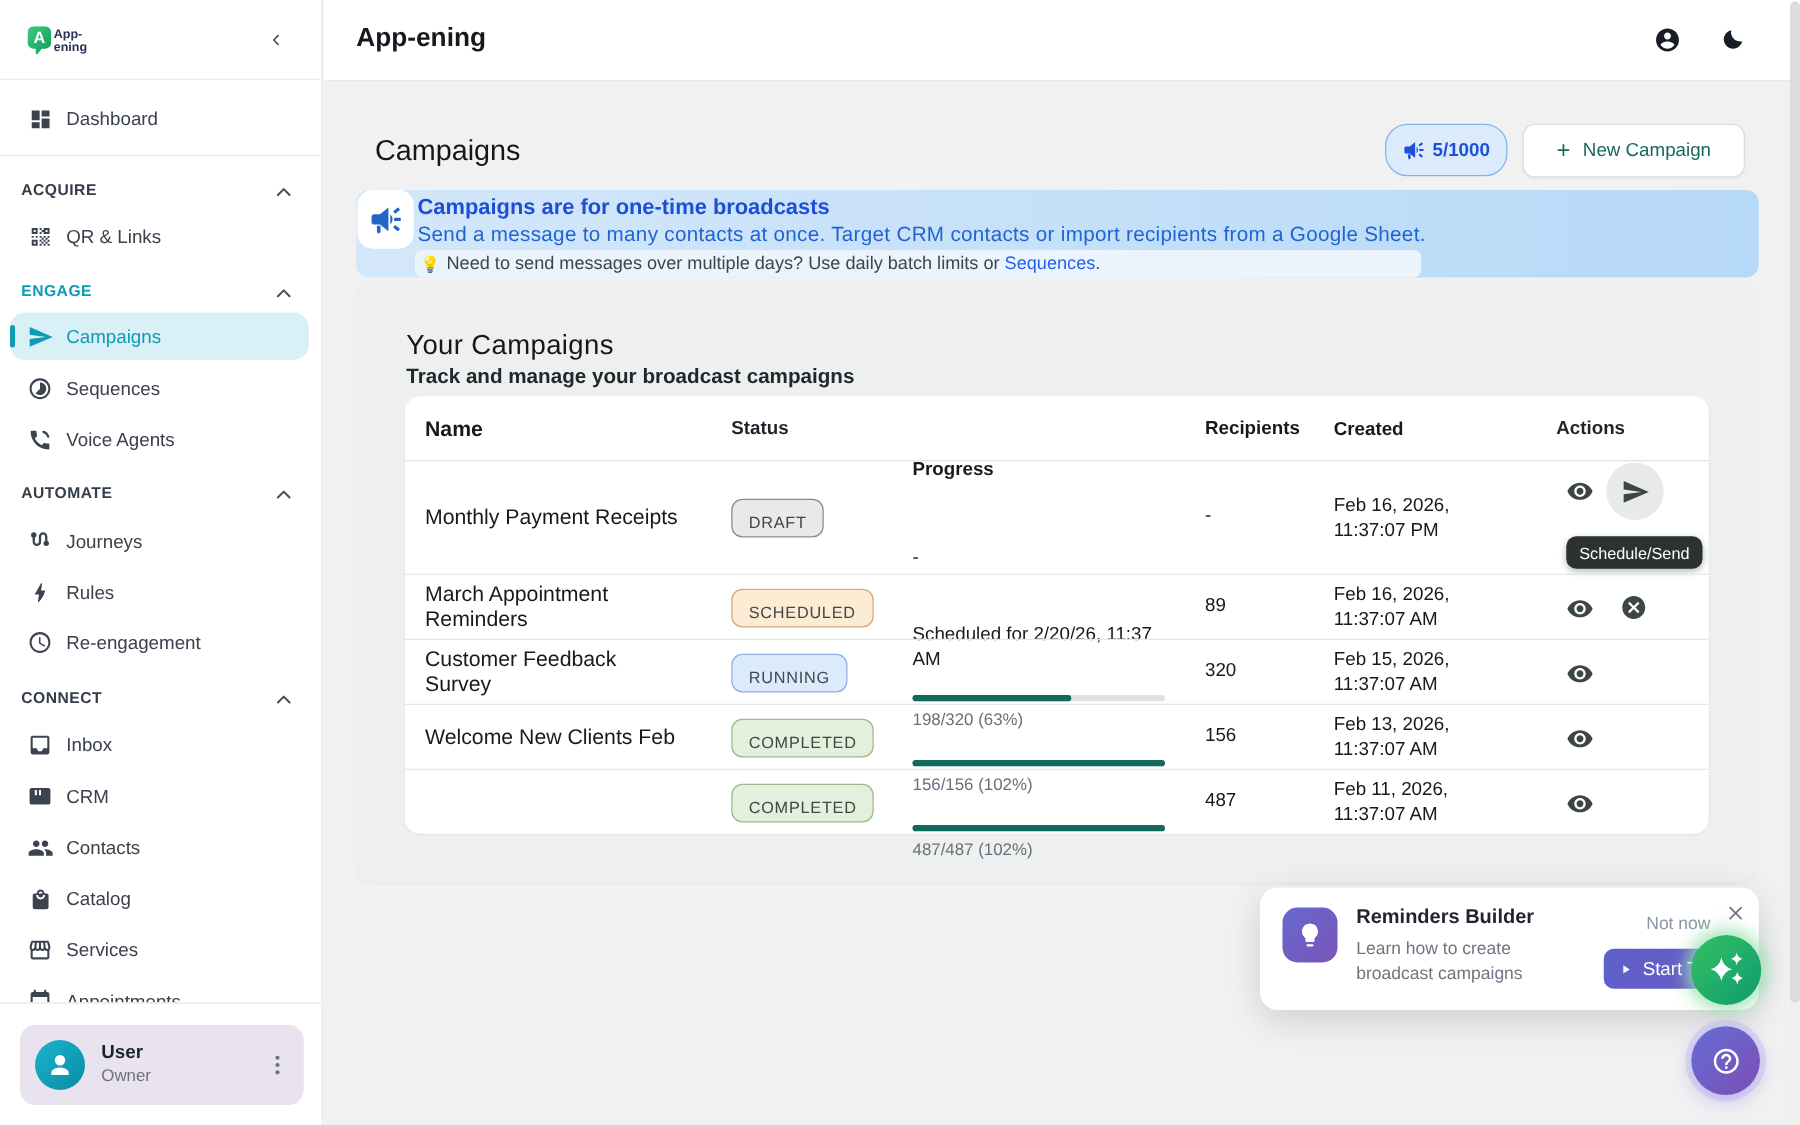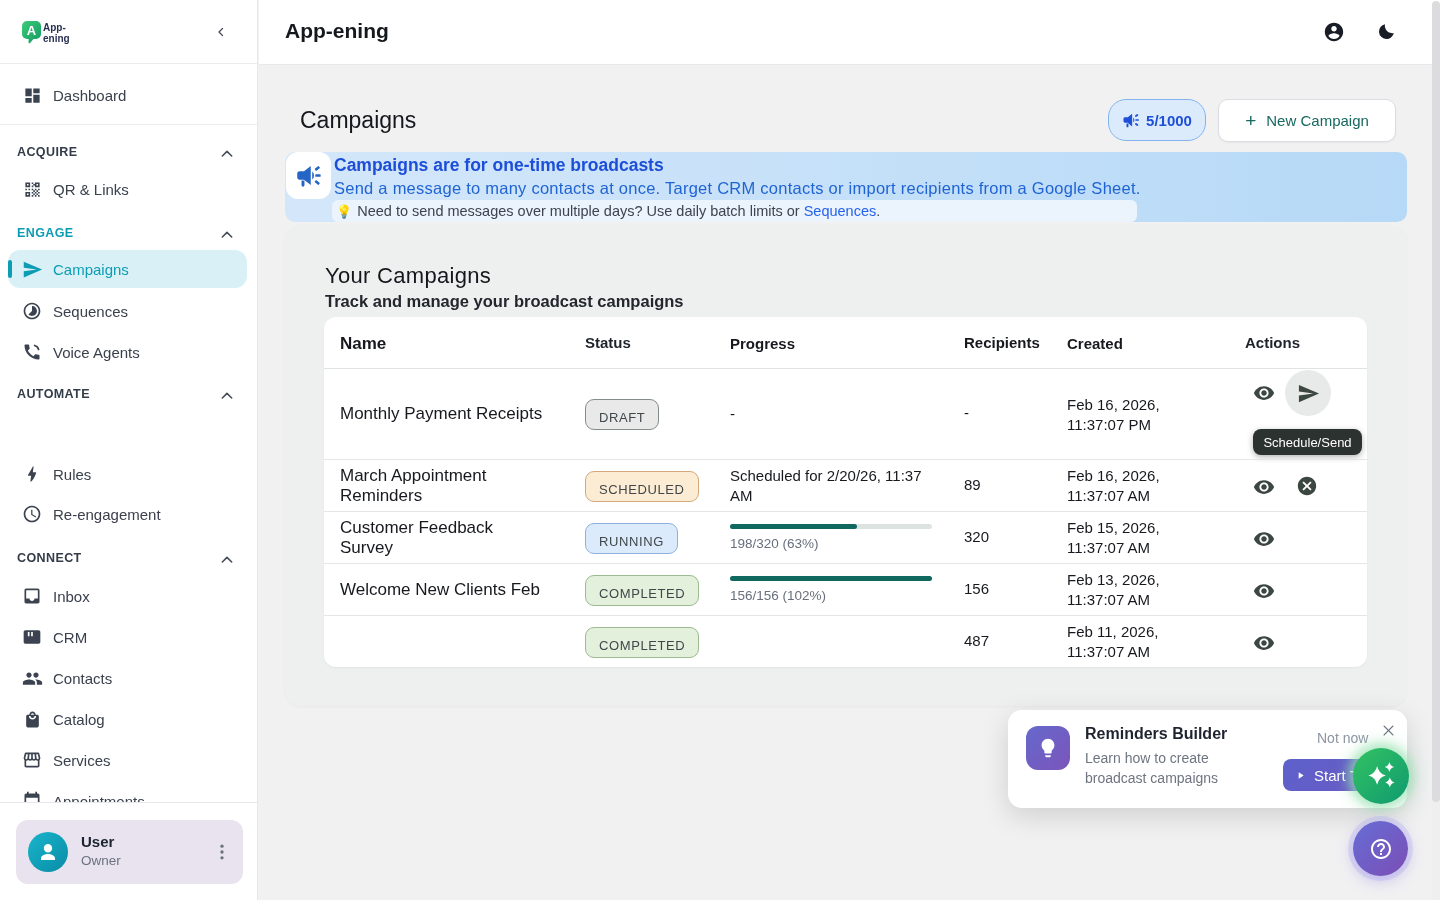--- a/index.html
+++ b/index.html
@@ -51,21 +51,21 @@
 #banner .strip a { color:#2563eb; text-decoration:none; }
 
 
 #maincard { position:absolute; left:26px; top:159px; width:1122px; height:481px; background:#eef0ef; border-radius:16px; box-shadow:0 1px 3px rgba(0,0,0,.04); }
 #maincard h2 { position:absolute; left:40px; top:38px; font-size:22px; font-weight:400; letter-spacing:.3px; color:#15171c; }
 #maincard .sub { position:absolute; left:40px; top:67px; font-size:16.5px; font-weight:bold; color:#22262d; }
 #tbl { position:absolute; left:39px; top:92px; width:1043px; height:350px; background:#fff; border-radius:12px; box-shadow:0 1px 2px rgba(0,0,0,.05); }
 .trow { position:absolute; left:0; width:100%; }
 .c-name { position:absolute; left:16px; width:228px; font-size:17px; color:#17191e; line-height:20px; }
 .c-status { position:absolute; left:261px; }
-.c-prog { position:absolute; left:406px; width:200px; font-size:15px; color:#17191e; line-height:20px; }
+.c-prog { position:absolute; left:406px; width:200px; font-size:15px; color:#17191e; line-height:20px;margin-top:32px; }
 .c-rcpt { position:absolute; left:640px; font-size:15px; color:#17191e; }
 .c-created { position:absolute; left:743px; width:168px; font-size:15px; color:#17191e; line-height:20px; }
 .c-act { position:absolute; left:921px; top:0; width:122px; height:100%; }
 #thead { top:0; height:52px; border-bottom:1px solid #dfe3e1; font-weight:bold; font-size:15px; color:#1f232b; }
 #thead > div { top:17px; }
 .badge { display:inline-block; height:31px; line-height:28px; padding:4px 13px; border-radius:9px; font-size:13px; font-weight:500; letter-spacing:.6px; color:#40474b; }
 .b-draft { background:#e9e9e9; border:1.5px solid #858d8a; }
 .b-sched { background:#fcecd4; border:1.5px solid #d3a97c; }
 .b-run { background:#dcebfc; border:1.5px solid #8fb0de; }
 .b-done { background:#e3f0dc; border:1.5px solid #9cbb8e; }
@@ -176,20 +176,30 @@
             <path d="M20.01 15.38c-1.23 0-2.42-.2-3.53-.56-.35-.12-.74-.03-1.01.24l-1.57 1.97c-2.83-1.35-5.48-3.9-6.89-6.83l1.95-1.66c.27-.28.35-.67.24-1.02-.37-1.11-.56-2.3-.56-3.53 0-.54-.45-.99-.99-.99H4.19C3.65 3 3 3.24 3 3.99 3 13.28 10.73 21 20.01 21c.71 0 .99-.63.99-1.18v-3.45c0-.54-.45-.99-.99-.99z"></path>
             <path d="M15.2 4.2c2.3.62 4.1 2.42 4.72 4.72" fill="none" stroke="#3b4250" stroke-width="2.1" stroke-linecap="round"></path>
           </svg>
         </span>
       <span class="lb">Voice Agents</span>
     </div>
     <div class="sec" style="top:322px">AUTOMATE</div>
     <svg class="sec-ch" style="top:323px" width="14" height="14" viewBox="0 0 24 24" fill="none" stroke="currentColor" stroke-width="2.4" stroke-linecap="round" stroke-linejoin="round">
         <polyline points="5,15 12,8 19,15"></polyline>
       </svg>
+    <div class="nav-item" style="top:349px">
+      <span class="ic">
+          <svg width="20" height="20" viewBox="0 0 24 24" fill="none" stroke="#3b4250" stroke-width="2.2" stroke-linecap="round">
+            <path d="M6 7v5.5a3 3 0 0 0 6 0v-5a3 3 0 0 1 6 0V13"></path>
+            <circle cx="6" cy="6" r="2.6" fill="#3b4250" stroke="none"></circle>
+            <circle cx="18" cy="14" r="2.6" fill="#3b4250" stroke="none"></circle>
+          </svg>
+        </span>
+      <span class="lb">Journeys</span>
+    </div>
     <div class="nav-item" style="top:390px">
       <span class="ic">
           <svg width="20" height="20" viewBox="0 0 24 24" fill="#3b4250">
             <path d="M11 21h-1l1-7H7.5c-.58 0-.57-.32-.38-.66.19-.34.05-.08.07-.12C8.48 10.94 10.42 7.54 13 3h1l-1 7h3.5c.49 0 .56.33.47.51l-.07.15C14.96 17.55 11 21 11 21z"></path>
           </svg>
         </span>
       <span class="lb">Rules</span>
     </div>
     <div class="nav-item" style="top:430px">
       <span class="ic">
@@ -383,20 +393,26 @@
         <div class="c-created" style="top:6px">Feb 13, 2026,<br>11:37:07 AM</div>
         <div class="c-act">
           <svg class="eye" viewBox="0 0 24 24" fill="currentColor">
               <path d="M12 4.5C7 4.5 2.73 7.61 1 12c1.73 4.39 6 7.5 11 7.5s9.27-3.11 11-7.5c-1.73-4.39-6-7.5-11-7.5zm0 12.5c-2.76 0-5-2.24-5-5s2.24-5 5-5 5 2.24 5 5-2.24 5-5 5zm0-8c-1.66 0-3 1.34-3 3s1.34 3 3 3 3-1.34 3-3-1.34-3-3-3z"></path>
             </svg>
         </div>
       </div>
 
       <div class="trow rline" style="top:298px;height:52px">
         <div class="c-status" style="top:11px"><span class="badge b-done">COMPLETED</span></div>
+        <div class="c-prog" style="top:10px">
+            <div class="pbar">
+              <div class="fill" style="width:202px"></div>
+            </div>
+            <div class="ptext">487/487 (102%)</div>
+          </div>
         <div class="c-rcpt" style="top:16px">487</div>
         <div class="c-created" style="top:6px">Feb 11, 2026,<br>11:37:07 AM</div>
         <div class="c-act">
           <svg class="eye" viewBox="0 0 24 24" fill="currentColor">
               <path d="M12 4.5C7 4.5 2.73 7.61 1 12c1.73 4.39 6 7.5 11 7.5s9.27-3.11 11-7.5c-1.73-4.39-6-7.5-11-7.5zm0 12.5c-2.76 0-5-2.24-5-5s2.24-5 5-5 5 2.24 5 5-2.24 5-5 5zm0-8c-1.66 0-3 1.34-3 3s1.34 3 3 3 3-1.34 3-3-1.34-3-3-3z"></path>
             </svg>
         </div>
       </div>
     </div>
   </div>

